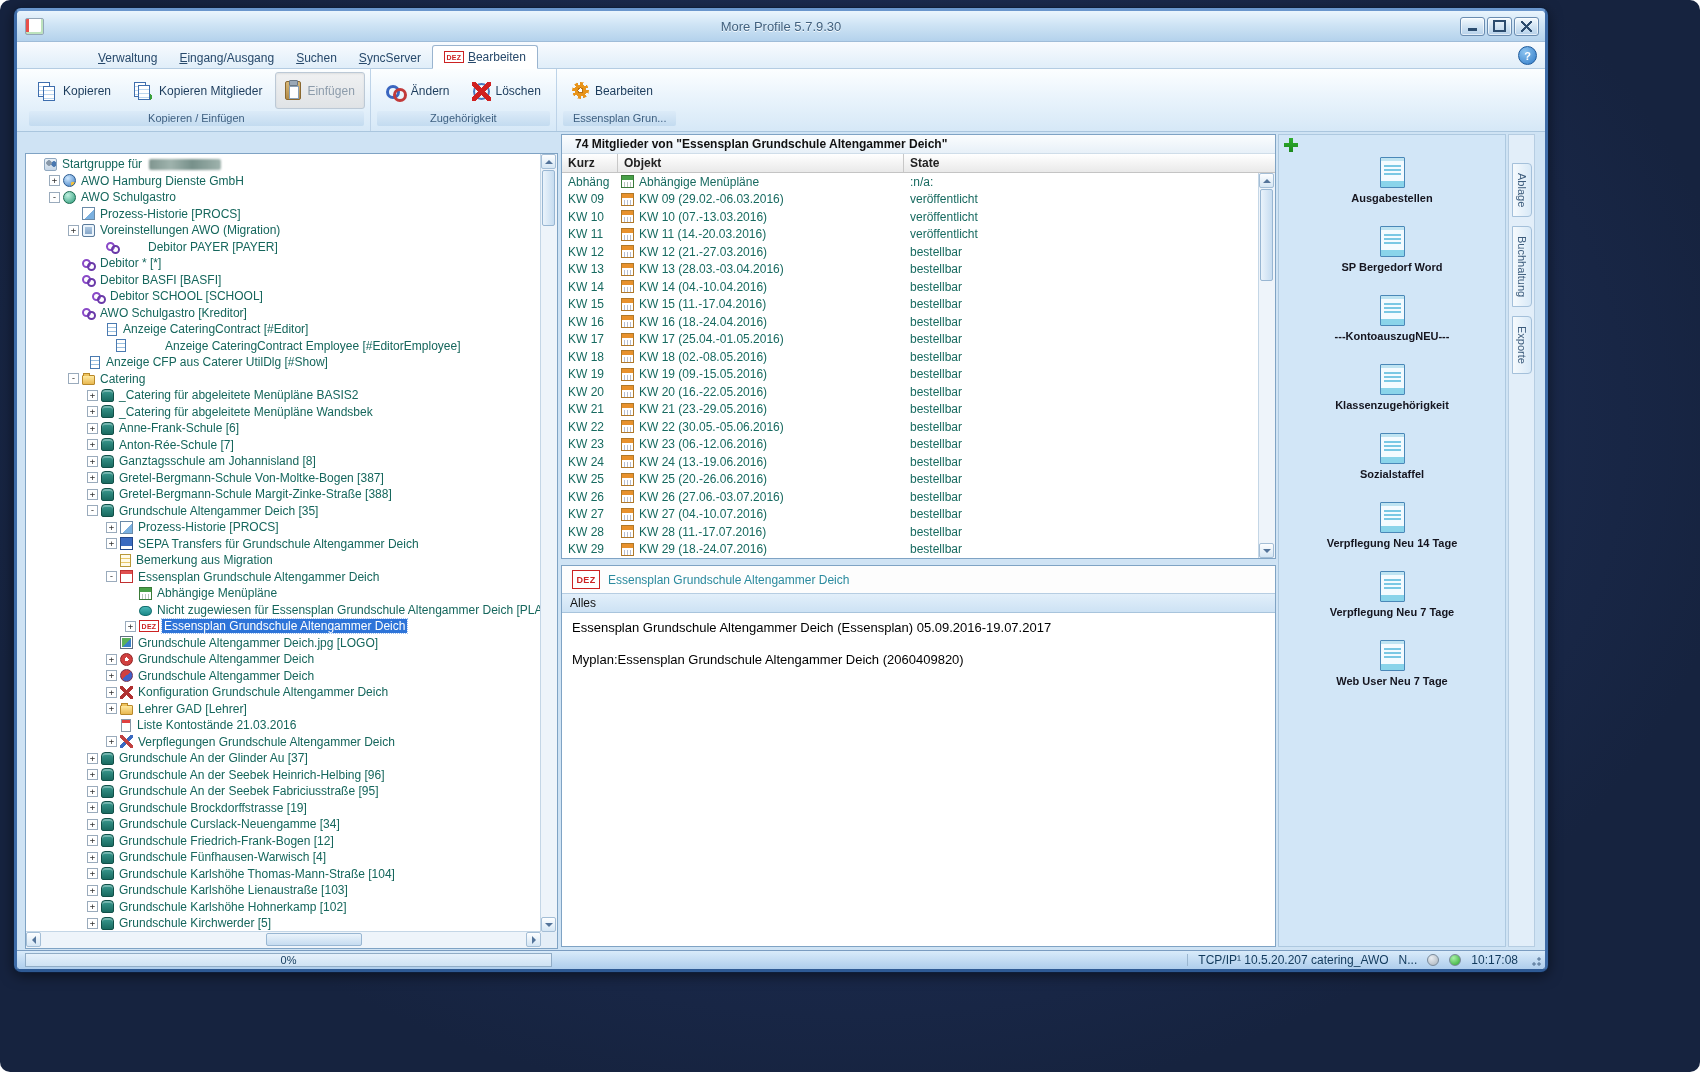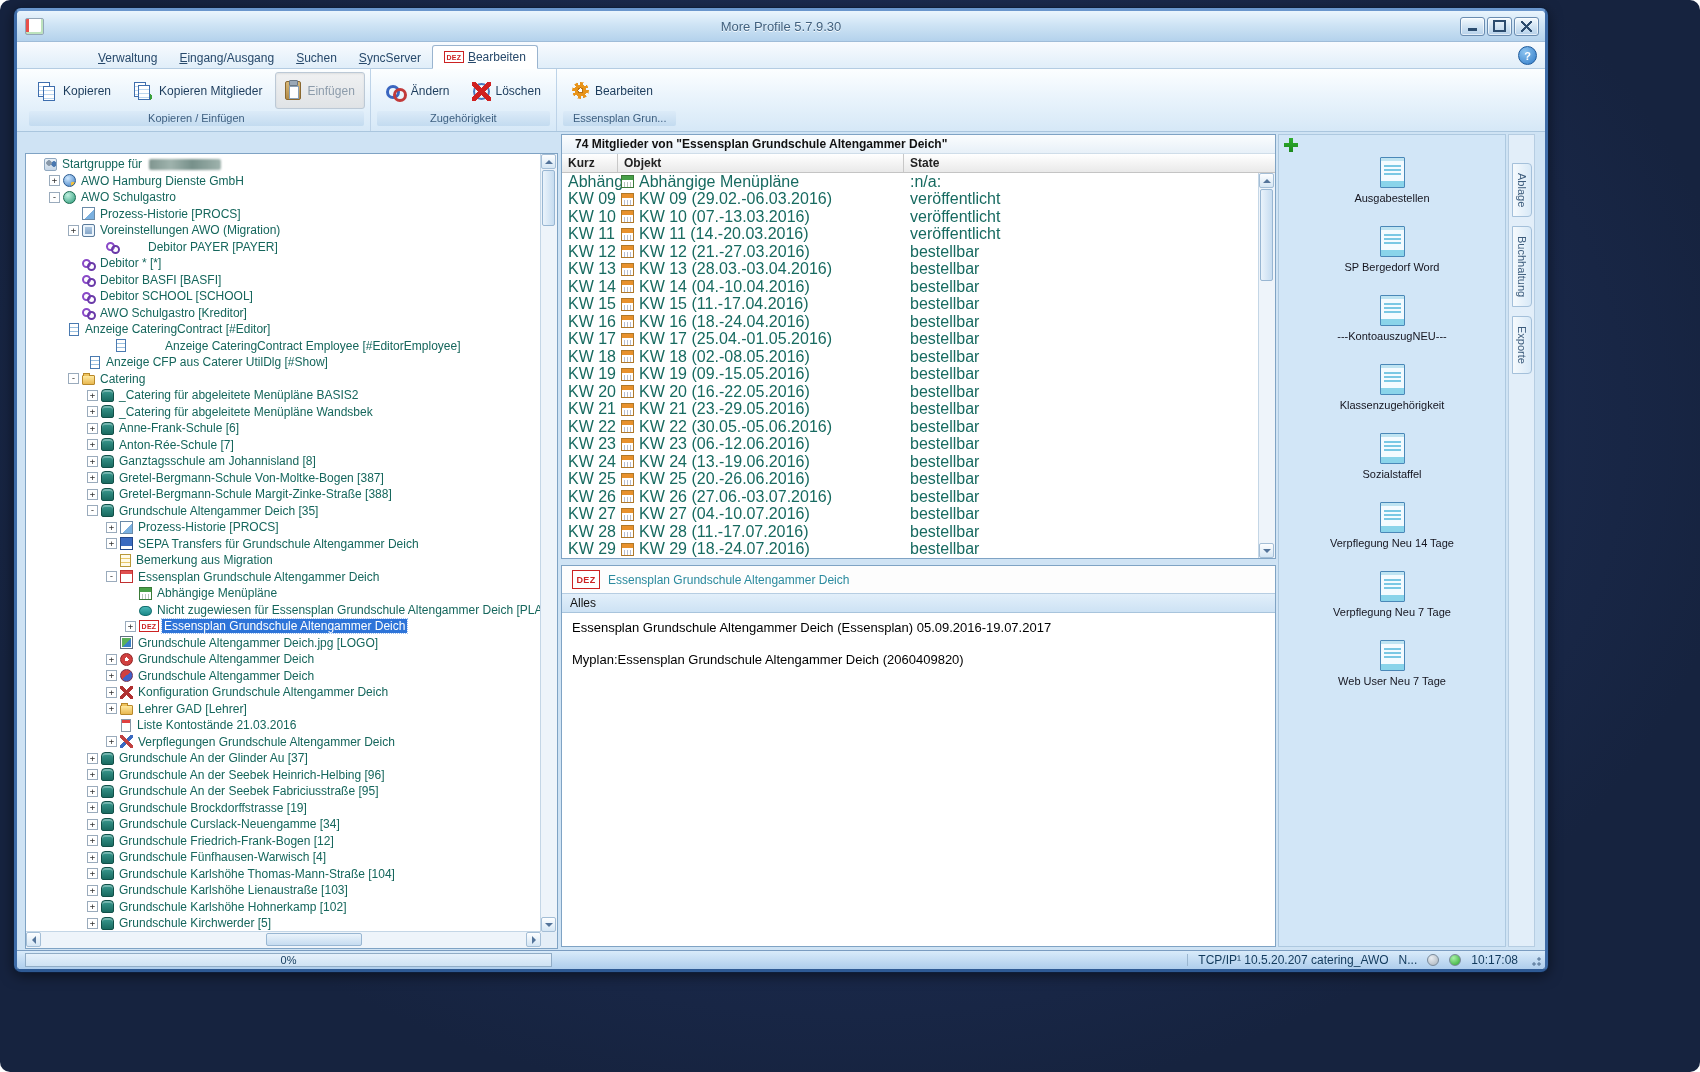--- a/index.html
+++ b/index.html
@@ -109,21 +109,21 @@
 
   
   .center-panel{position:absolute;left:544px;top:2px;bottom:3px;width:715px;display:flex;flex-direction:column;}
   .table-panel{height:425px;flex:none;background:#fff;border:1px solid #7fa3c4;display:flex;flex-direction:column;position:relative;box-sizing:border-box;}
   .caption{height:18px;flex:none;background:linear-gradient(#fbfdfe,#e7f0f8);border-bottom:1px solid #cfdde9;font-size:12px;font-weight:bold;color:#111;display:flex;align-items:center;padding-left:13px;}
   .thead{height:18px;flex:none;display:flex;background:linear-gradient(#ffffff,#e9e9e9);border-bottom:1px solid #c4c4c4;font-size:12px;font-weight:bold;color:#222;}
   .hcell{display:flex;align-items:center;padding-left:6px;border-right:1px solid #c8c8c8;box-sizing:border-box;}
   .hc0{width:56px;} .hc1{width:286px;} .hc2{flex:1;border-right:none;}
   .tbody-wrap{flex:1;position:relative;overflow:hidden;}
   .tbody{position:absolute;inset:0 16px 0 0;overflow:hidden;}
-  .mrow{display:flex;align-items:center;height:17.5px;font-size:16px;color:#176a60;}
+  .mrow{display:flex;align-items:center;height:17.5px;font-size:12px;color:#176a60;}
   .cell-kurz{width:56px;padding-left:6px;box-sizing:border-box;white-space:nowrap;}
   .cell-objekt{width:286px;display:flex;align-items:center;gap:5px;padding-left:3px;box-sizing:border-box;white-space:nowrap;}
   .cell-state{flex:1;padding-left:6px;white-space:nowrap;}
   .tv-scroll{position:absolute;top:0;right:0;bottom:0;width:16px;background:#eef4fa;border-left:1px solid #c4d6e6;}
 
   
   .detail-panel{margin-top:6px;flex:1;background:#fff;border:1px solid #7fa3c4;display:flex;flex-direction:column;box-sizing:border-box;}
   .detail-head{height:27px;flex:none;display:flex;align-items:center;gap:8px;padding-left:10px;background:#fdfdfd;}
   .dez-badge{width:26px;height:17px;background:#fff;border:1px solid #cc2222;color:#cc2222;font-size:9px;font-weight:bold;display:inline-flex;align-items:center;justify-content:center;letter-spacing:.4px;}
   .detail-title{font-size:12px;color:#2a8a9e;}
@@ -131,21 +131,21 @@
   .detail-body{flex:1;padding:7px 10px;font-size:13px;color:#000;overflow:hidden;}
   .dline{line-height:16px;white-space:nowrap;}
 
   
   .sidebar{position:absolute;left:1261px;top:2px;bottom:3px;width:228px;background:#d2e6f7;border:1px solid #aec9e0;box-sizing:border-box;overflow:hidden;}
   .addplus{position:absolute;left:5px;top:3px;width:14px;height:14px;background:linear-gradient(#2fae2f,#1d8a1d) 0 0/100% 100%,rgba(0,0,0,0);-webkit-mask:linear-gradient(#000 0 0) 5px 0/4px 14px no-repeat,linear-gradient(#000 0 0) 0 5px/14px 4px no-repeat;mask:linear-gradient(#000 0 0) 5px 0/4px 14px no-repeat,linear-gradient(#000 0 0) 0 5px/14px 4px no-repeat;}
   .sblist{position:absolute;left:0;right:0;top:17px;display:flex;flex-direction:column;}
   .sbitem{height:69px;display:flex;flex-direction:column;align-items:center;justify-content:flex-start;padding-top:5px;box-sizing:border-box;}
   .report-icon{width:23px;height:29px;background:#f4fbff;border:1px solid #4a88b8;border-radius:1px;box-shadow:inset 0 3px 0 #bfe4f2,inset 0 -14px 0 -8px #8ad4ea;position:relative;}
   .report-icon::after{content:'';position:absolute;left:3px;top:7px;right:3px;height:10px;background:repeating-linear-gradient(180deg,#7ac8e4 0 2px,rgba(0,0,0,0) 2px 4px);}
-  .sblabel{margin-top:4px;font-size:11px;color:#15151f;text-align:center;line-height:12px;max-width:150px;}
+  .sblabel{margin-top:4px;font-size:11px;color:#15151f;text-align:center;line-height:12px;max-width:150px;font-weight:bold;}
 
   
   .vtabs{position:absolute;left:1491px;top:2px;bottom:3px;width:27px;background:#e2eef9;border:1px solid #b6cde2;box-sizing:border-box;padding-top:28px;display:flex;flex-direction:column;align-items:center;gap:9px;}
   .vtab{writing-mode:vertical-rl;font-size:11px;color:#3c5c7c;background:linear-gradient(90deg,#f6fafd,#d8e9f7);border:1px solid #a4c0da;border-radius:0 4px 4px 0;padding:9px 3px;}
 
   
   .statusbar{height:18px;flex:none;background:linear-gradient(#d9ebfa,#aecdec);border-top:1px solid #7a9cc0;display:flex;align-items:center;font-size:12px;color:#123a5c;}
   .progress{margin-left:8px;width:527px;height:14px;border:1px solid #90acc6;background:linear-gradient(#e6f1fb,#cfe2f3);display:flex;align-items:center;justify-content:center;font-size:11px;box-sizing:border-box;}
   .sb-right{margin-left:auto;display:flex;align-items:center;gap:10px;padding-right:3px;}
   .sb-sep{width:1px;height:12px;background:#9ab6d0;}
@@ -280,31 +280,31 @@
             <div class="trow" style="padding-left: 42px;">
               <span class="expander hidden"></span>
               <span class="ic linkp-i"></span>
               <span class="tlabel">Debitor * [*]</span>
             </div>
             <div class="trow" style="padding-left: 42px;">
               <span class="expander hidden"></span>
               <span class="ic linkp-i"></span>
               <span class="tlabel">Debitor BASFI [BASFI]</span>
             </div>
-            <div class="trow" style="padding-left: 42px;">
+            <div class="trow" style="padding-left: 42px; margin-left: 10px;">
               <span class="expander hidden"></span>
               <span class="ic linkp-i"></span>
               <span class="tlabel">Debitor SCHOOL [SCHOOL]</span>
             </div>
             <div class="trow" style="padding-left: 42px;">
               <span class="expander hidden"></span>
               <span class="ic linkp-i"></span>
               <span class="tlabel">AWO Schulgastro [Kreditor]</span>
             </div>
-            <div class="trow" style="padding-left: 28px;">
+            <div class="trow" style="padding-left: 66px;">
               <span class="expander hidden"></span>
               <span class="ic doc-i"></span>
               <span class="tlabel">Anzeige CateringContract [#Editor]</span>
             </div>
             <div class="trow" style="padding-left: 42px; gap: 36px;">
               <span class="expander hidden"></span>
               <span class="ic doc-i"></span>
               <span class="tlabel">Anzeige CateringContract Employee [#EditorEmployee]</span>
             </div>
             <div class="trow" style="padding-left: 49px;">

